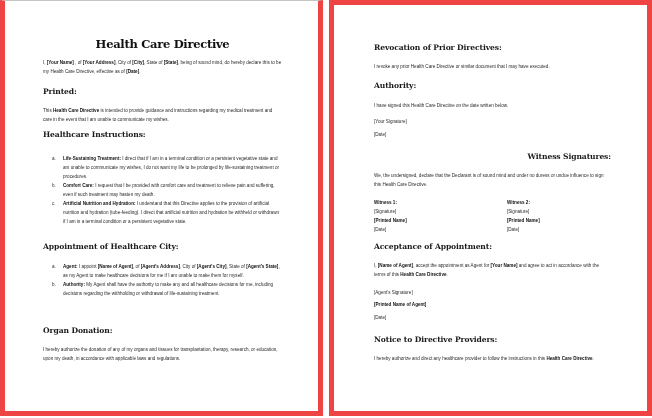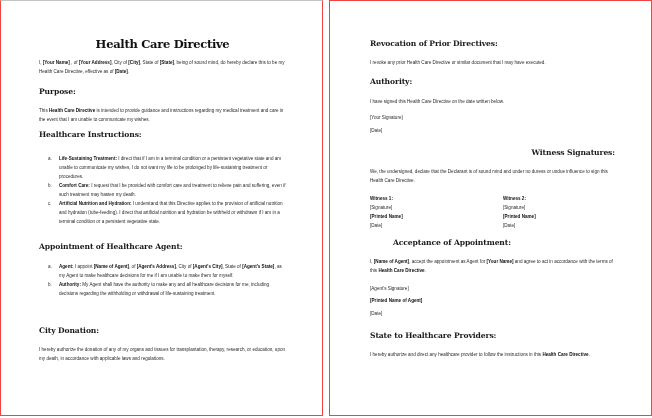--- a/index.html
+++ b/index.html
@@ -2,21 +2,21 @@
 <html><head>
 <meta charset="utf-8">
 <style>
   html, body { margin: 0; padding: 0; }
   body {
     width: 652px; height: 418px; background: #ffffff; position: relative; overflow: hidden;
     font-family: "Liberation Sans", sans-serif; color: #222;
   }
   .page {
     position: absolute; top: 0; height: 416px; background: #fff;
-    border: 1px solid #ef4444; box-sizing: border-box;
+    border: 5px solid #ef4444; box-sizing: border-box;
   }
   #page1 { left: 0; width: 323px; border-top: 1px solid #c4c4c4; }
   #page2 { left: 329px; width: 323px; }
   .content { position: absolute; left: 38px; right: 36px; }
   #page2 .content { left: 40px; }
   h1 {
     font-family: "DejaVu Serif", serif; font-size: 11.5px; font-weight: bold; text-align: center;
     margin: 0; letter-spacing: -0.3px; color: #111;
   }
   h2 {
@@ -35,37 +35,37 @@
 </style>
 </head>
 <body>
 
 <div class="page" id="page1">
   <div class="content" style="top:0;">
     <h1 class="abs" style="top:36px;">Health Care Directive</h1>
 
     <p class="abs" style="top:57px;"><span>I, </span><b>[Your Name]</b><span> , of </span><b>[Your Address]</b><span>, City of </span><b>[City]</b><span>, State of </span><b>[State]</b><span>, being of sound mind, do hereby declare this to be my Health Care Directive, effective as of </span><b>[Date]</b><span>.</span></p>
 
-    <h2 class="abs" style="top:86px;">Purpose:</h2>
+    <h2 class="abs" style="top:86px;">Printed:</h2>
     <p class="abs" style="top:105px;"><span>This </span><b>Health Care Directive</b><span> is intended to provide guidance and instructions regarding my medical treatment and care in the event that I am unable to communicate my wishes.</span></p>
 
     <h2 class="abs" style="top:129px;">Healthcare Instructions:</h2>
     <ol class="abs" style="top:153px;">
       <li><span class="mk">a.</span><b>Life-Sustaining Treatment:</b><span> I direct that if I am in a terminal condition or a persistent vegetative state and am unable to communicate my wishes, I do not want my life to be prolonged by life-sustaining treatment or procedures.</span></li>
       <li><span class="mk">b.</span><b>Comfort Care:</b><span> I request that I be provided with comfort care and treatment to relieve pain and suffering, even if such treatment may hasten my death.</span></li>
       <li><span class="mk">c.</span><b>Artificial Nutrition and Hydration:</b><span> I understand that this Directive applies to the provision of artificial nutrition and hydration (tube-feeding). I direct that artificial nutrition and hydration be withheld or withdrawn if I am in a terminal condition or a persistent vegetative state.</span></li>
     </ol>
 
-    <h2 class="abs" style="top:241px;">Appointment of Healthcare Agent:</h2>
+    <h2 class="abs" style="top:241px;">Appointment of Healthcare City:</h2>
     <ol class="abs" style="top:261px;">
       <li><span class="mk">a.</span><b>Agent:</b><span> I appoint </span><b>[Name of Agent]</b><span>, of </span><b>[Agent's Address]</b><span>, City of </span><b>[Agent's City]</b><span>, State of </span><b>[Agent's State]</b><span>, as my Agent to make healthcare decisions for me if I am unable to make them for myself.</span></li>
       <li><span class="mk">b.</span><b>Authority:</b><span> My Agent shall have the authority to make any and all healthcare decisions for me, including decisions regarding the withholding or withdrawal of life-sustaining treatment.</span></li>
     </ol>
 
-    <h2 class="abs" style="top:325px;">City Donation:</h2>
+    <h2 class="abs" style="top:325px;">Organ Donation:</h2>
     <p class="abs" style="top:344px;">I hereby authorize the donation of any of my organs and tissues for transplantation, therapy, research, or education, upon my death, in accordance with applicable laws and regulations.</p>
   </div>
 </div>
 
 <div class="page" id="page2">
   <div class="content" style="top:0;">
     <h2 class="abs" style="top:38px;">Revocation of Prior Directives:</h2>
     <p class="abs" style="top:57px;">I revoke any prior Health Care Directive or similar document that I may have executed.</p>
 
     <h2 class="abs" style="top:76px;">Authority:</h2>
@@ -83,22 +83,22 @@
         <p class="line">[Date]</p>
       </div>
       <div class="wcol" style="left:133px;">
         <p class="line"><b>Witness 2:</b></p>
         <p class="line">[Signature]</p>
         <p class="line"><b>[Printed Name]</b></p>
         <p class="line">[Date]</p>
       </div>
     </div>
 
-    <h2 class="abs" style="top:237px;margin-left:23px;">Acceptance of Appointment:</h2>
+    <h2 class="abs" style="top:237px;">Acceptance of Appointment:</h2>
     <p class="abs" style="top:256px;"><span>I, </span><b>[Name of Agent]</b><span>, accept the appointment as Agent for </span><b>[Your Name]</b><span> and agree to act in accordance with the terms of this </span><b>Health Care Directive</b><span>.</span></p>
     <p class="abs" style="top:283px;">[Agent's Signature]</p>
     <p class="abs" style="top:295px;"><b>[Printed Name of Agent]</b></p>
     <p class="abs" style="top:308px;">[Date]</p>
 
-    <h2 class="abs" style="top:330px;">State to Healthcare Providers:</h2>
+    <h2 class="abs" style="top:330px;">Notice to Directive Providers:</h2>
     <p class="abs" style="top:349px;"><span>I hereby authorize and direct any healthcare provider to follow the instructions in this </span><b>Health Care Directive</b><span>.</span></p>
   </div>
 </div>
 
 </body></html>

